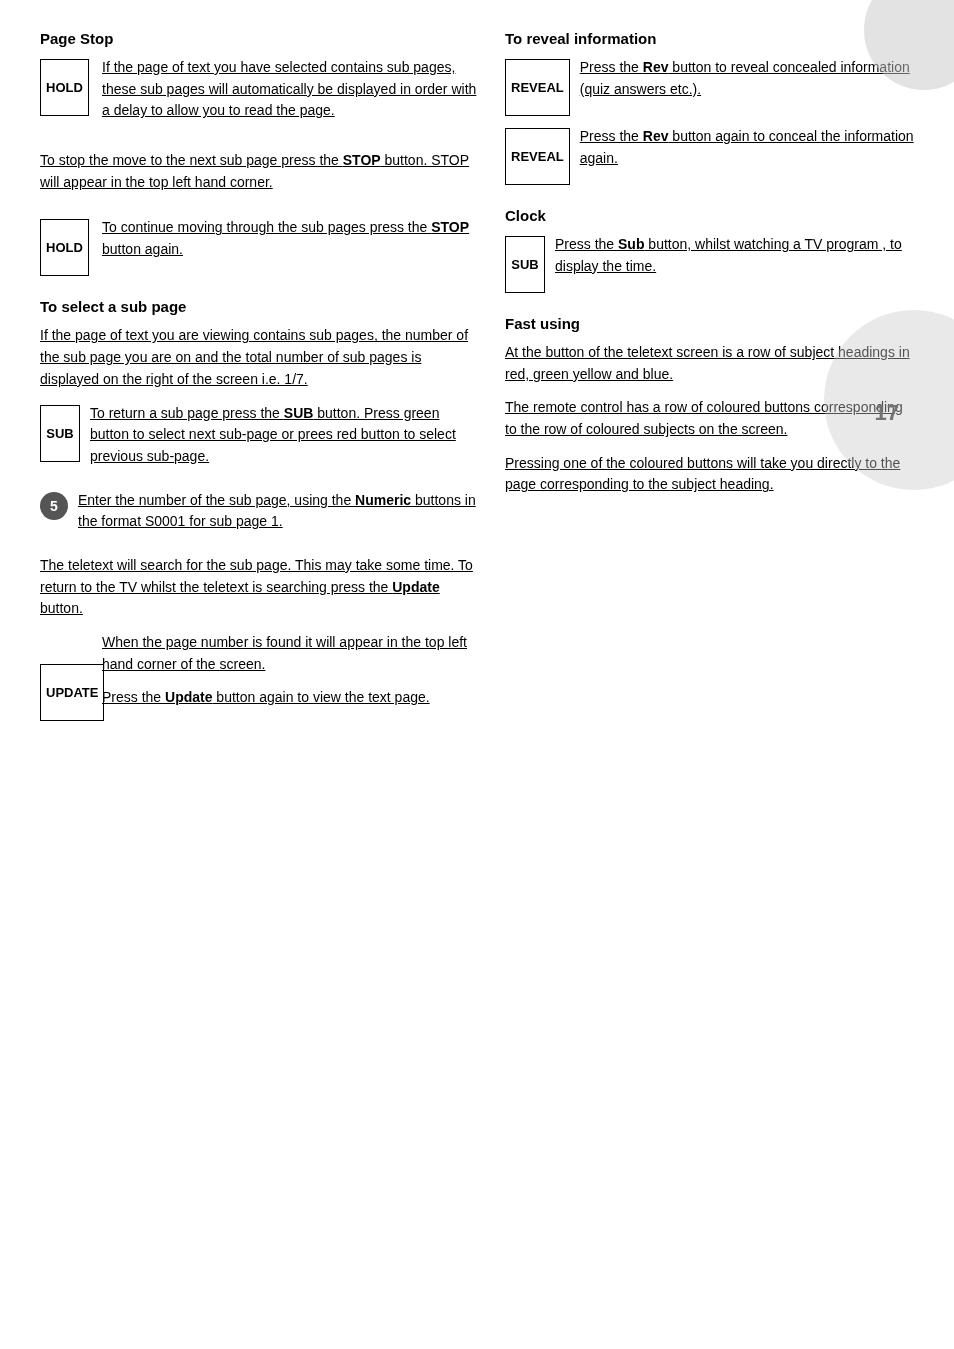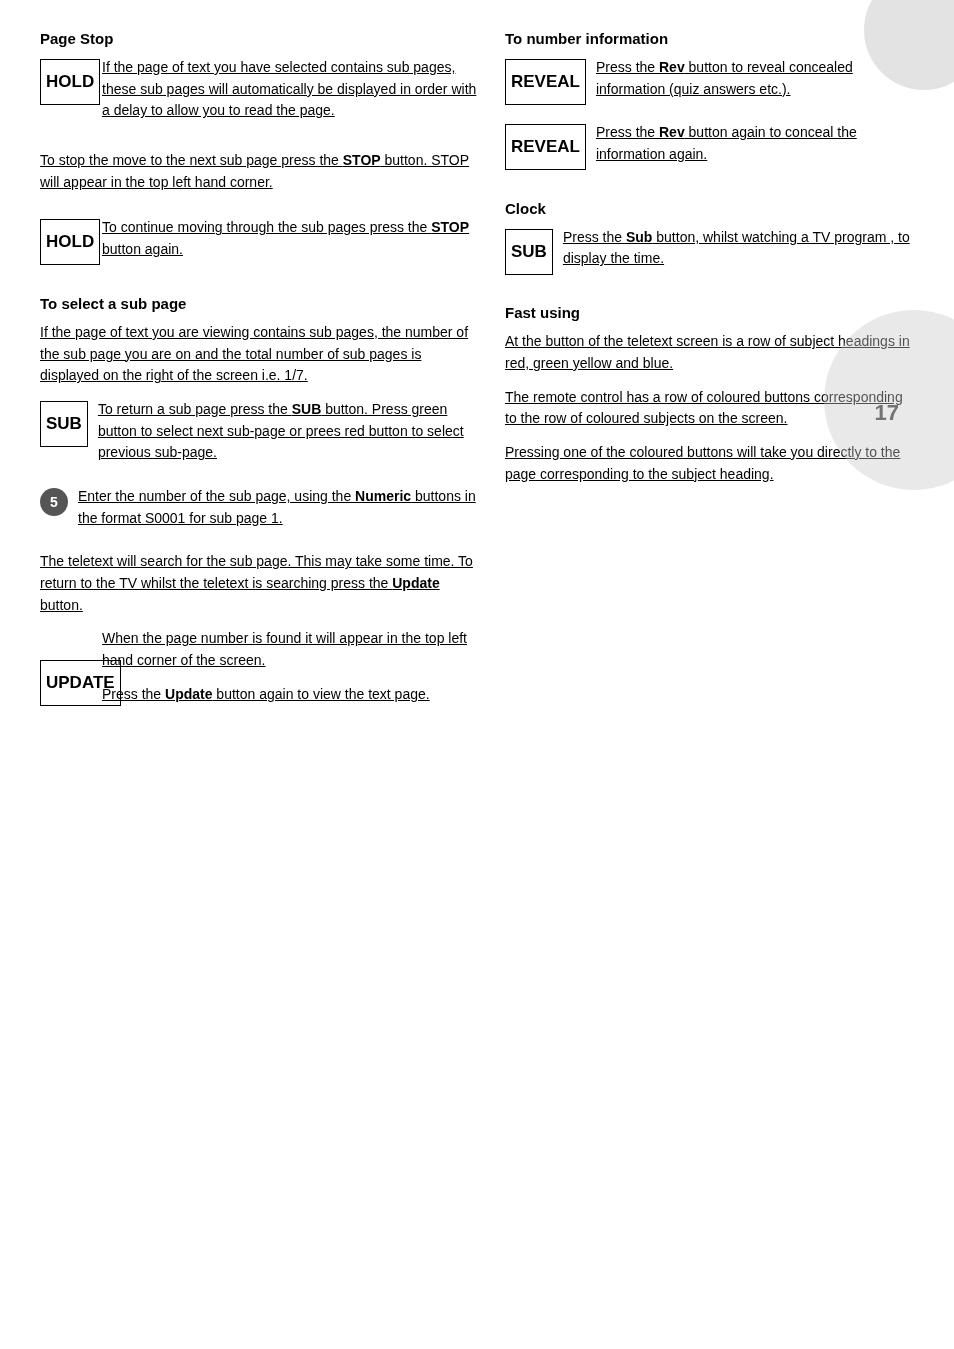--- a/index.html
+++ b/index.html
@@ -81,22 +81,22 @@
 
     .icon-text-row {
       display: flex;
       align-items: flex-start;
       gap: 10px;
       margin-bottom: 10px;
     }
 
     .btn-icon {
       border: 1.5px solid #000;
-      padding: 12px 5px;
-      font-size: 17px;
+      padding: 20px 5px;
+      font-size: 13px;
       font-weight: bold;
       white-space: nowrap;
       flex-shrink: 0;
       display: inline-block;
       background: #fff;
       min-width: 40px;
       text-align: center;
       margin-top: 2px;
     }
 
@@ -218,21 +218,21 @@
             </p>
           </div>
         </div>
       </div>
 
     </div>
 
     <div class="col-right">
 
       <div class="section-block">
-        <div class="section-title">To number information</div>
+        <div class="section-title">To reveal information</div>
 
         <div class="icon-text-row">
           <span class="btn-icon">REVEAL</span>
           <p>
             <span>Press the </span><strong>Rev</strong><span> button to reveal concealed information (quiz answers etc.).</span>
           </p>
         </div>
 
         <div class="icon-text-row">
           <span class="btn-icon">REVEAL</span>

